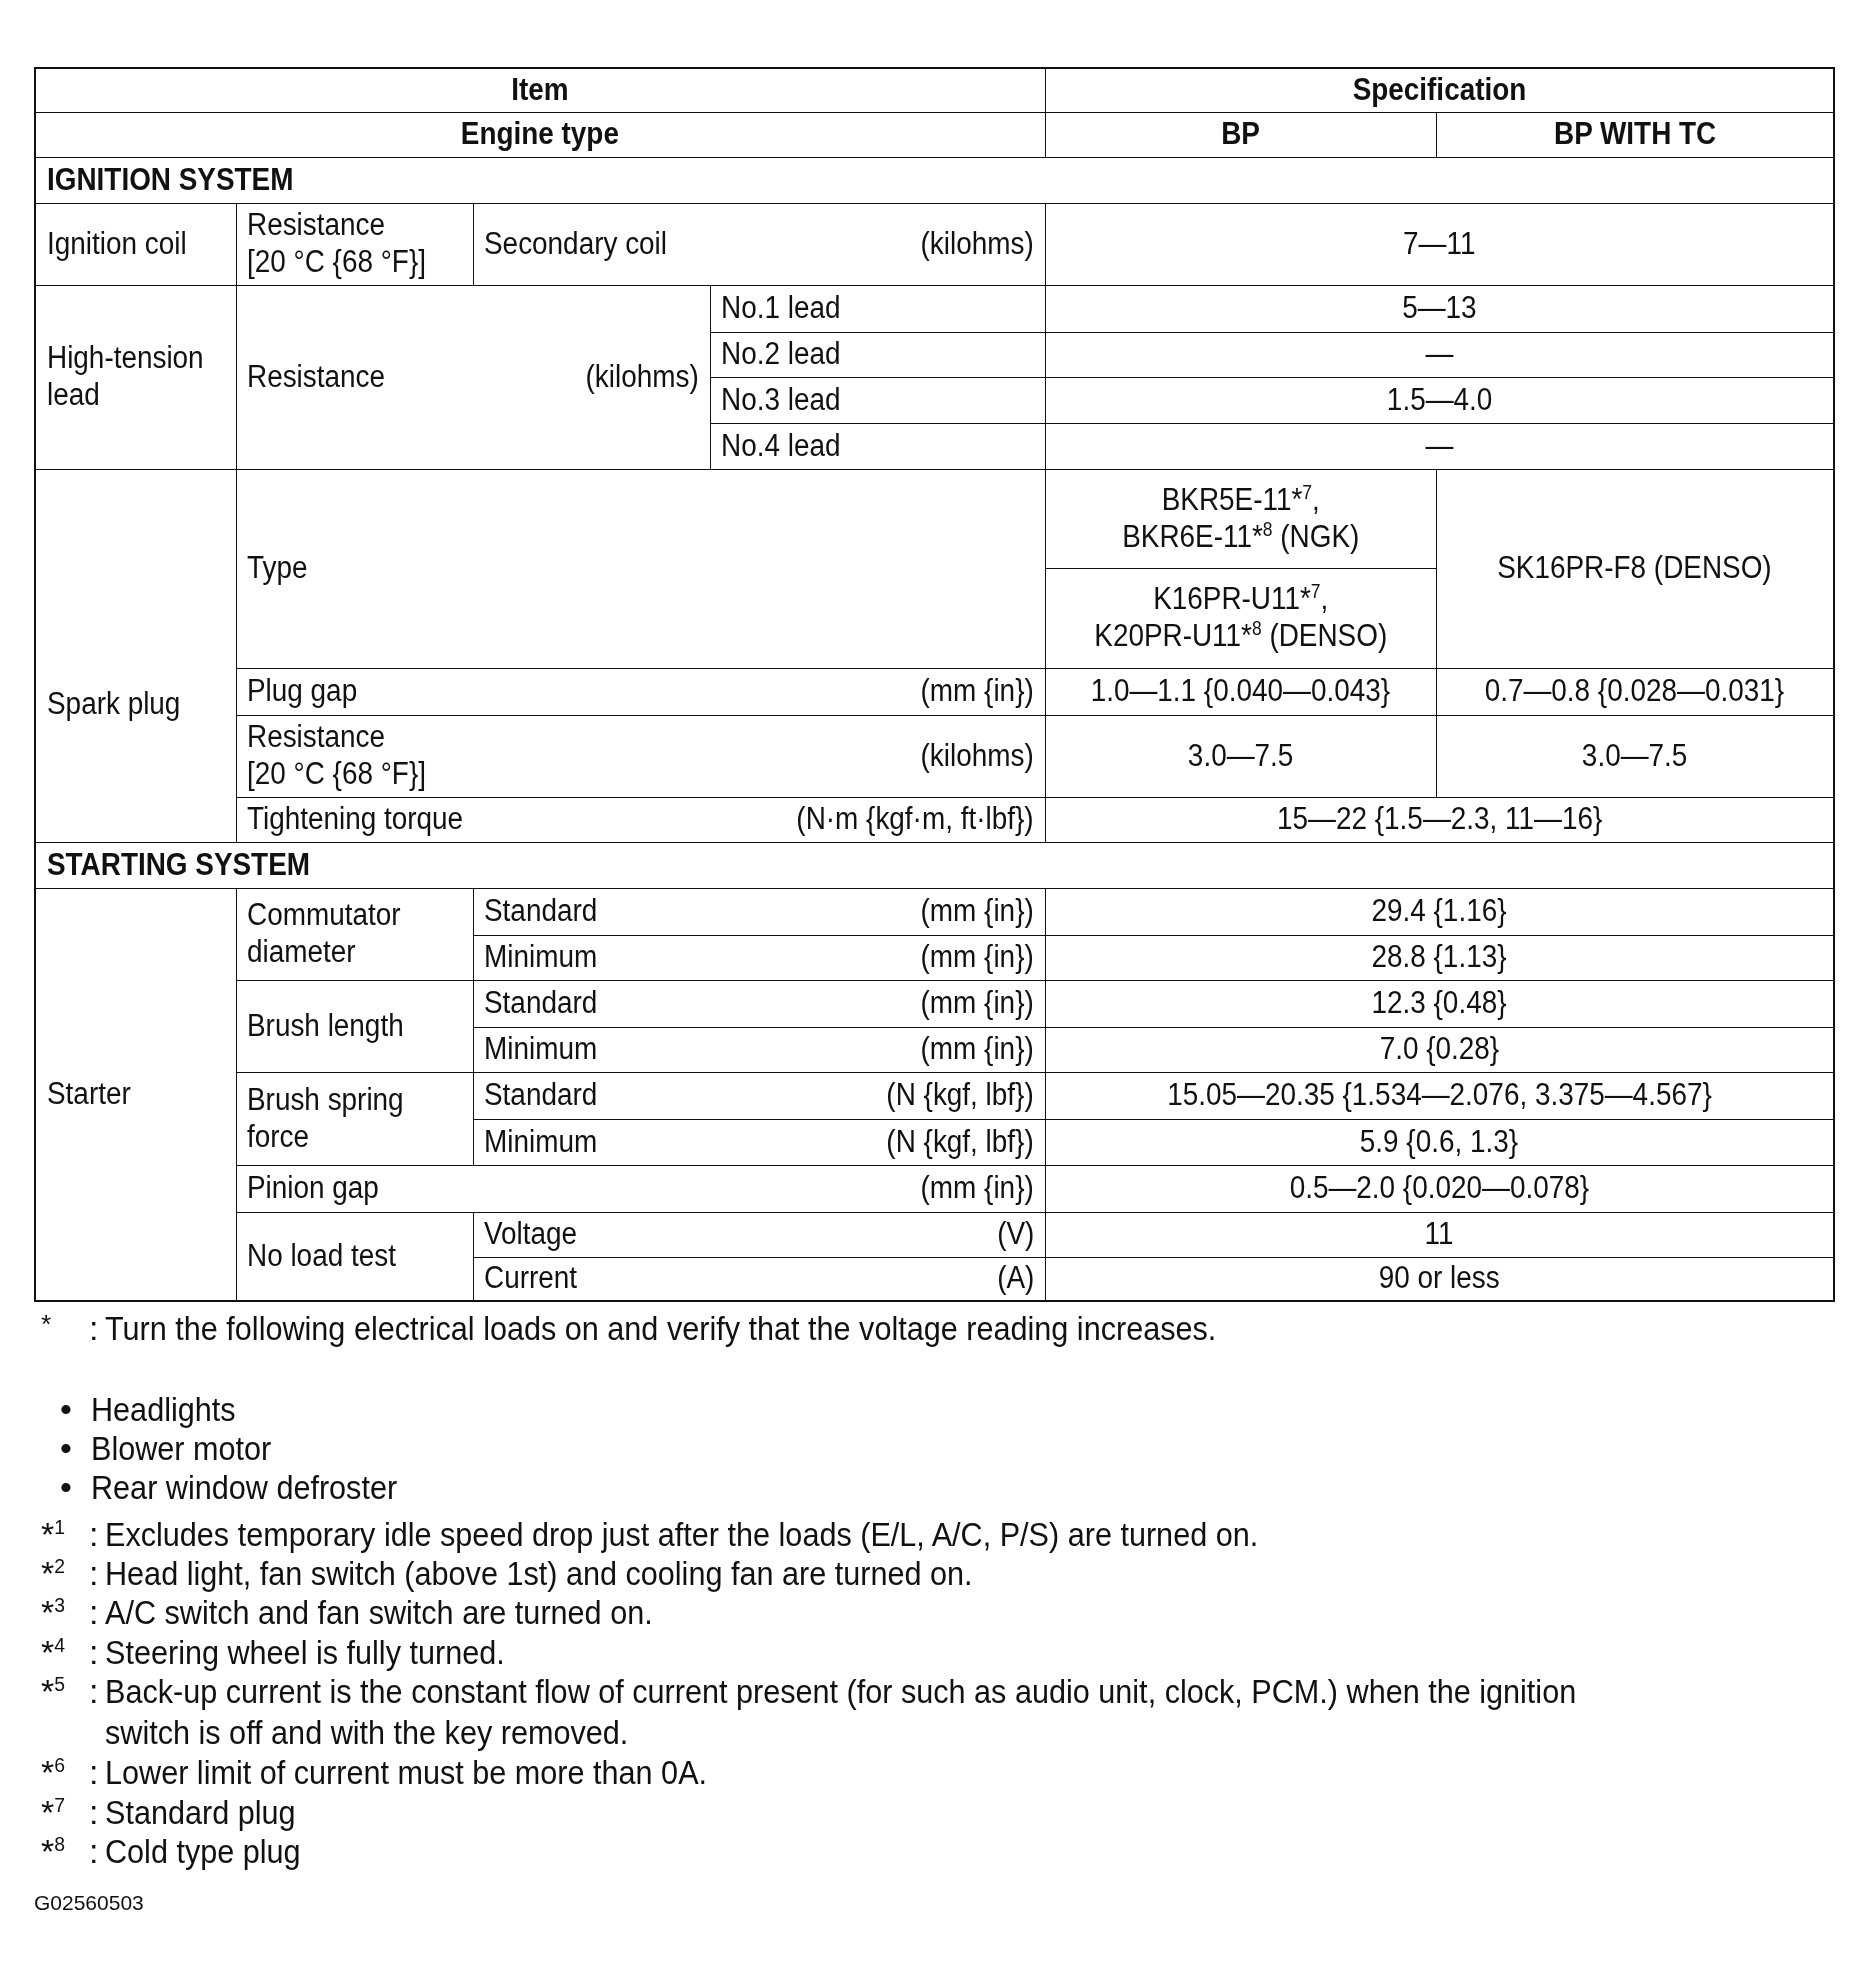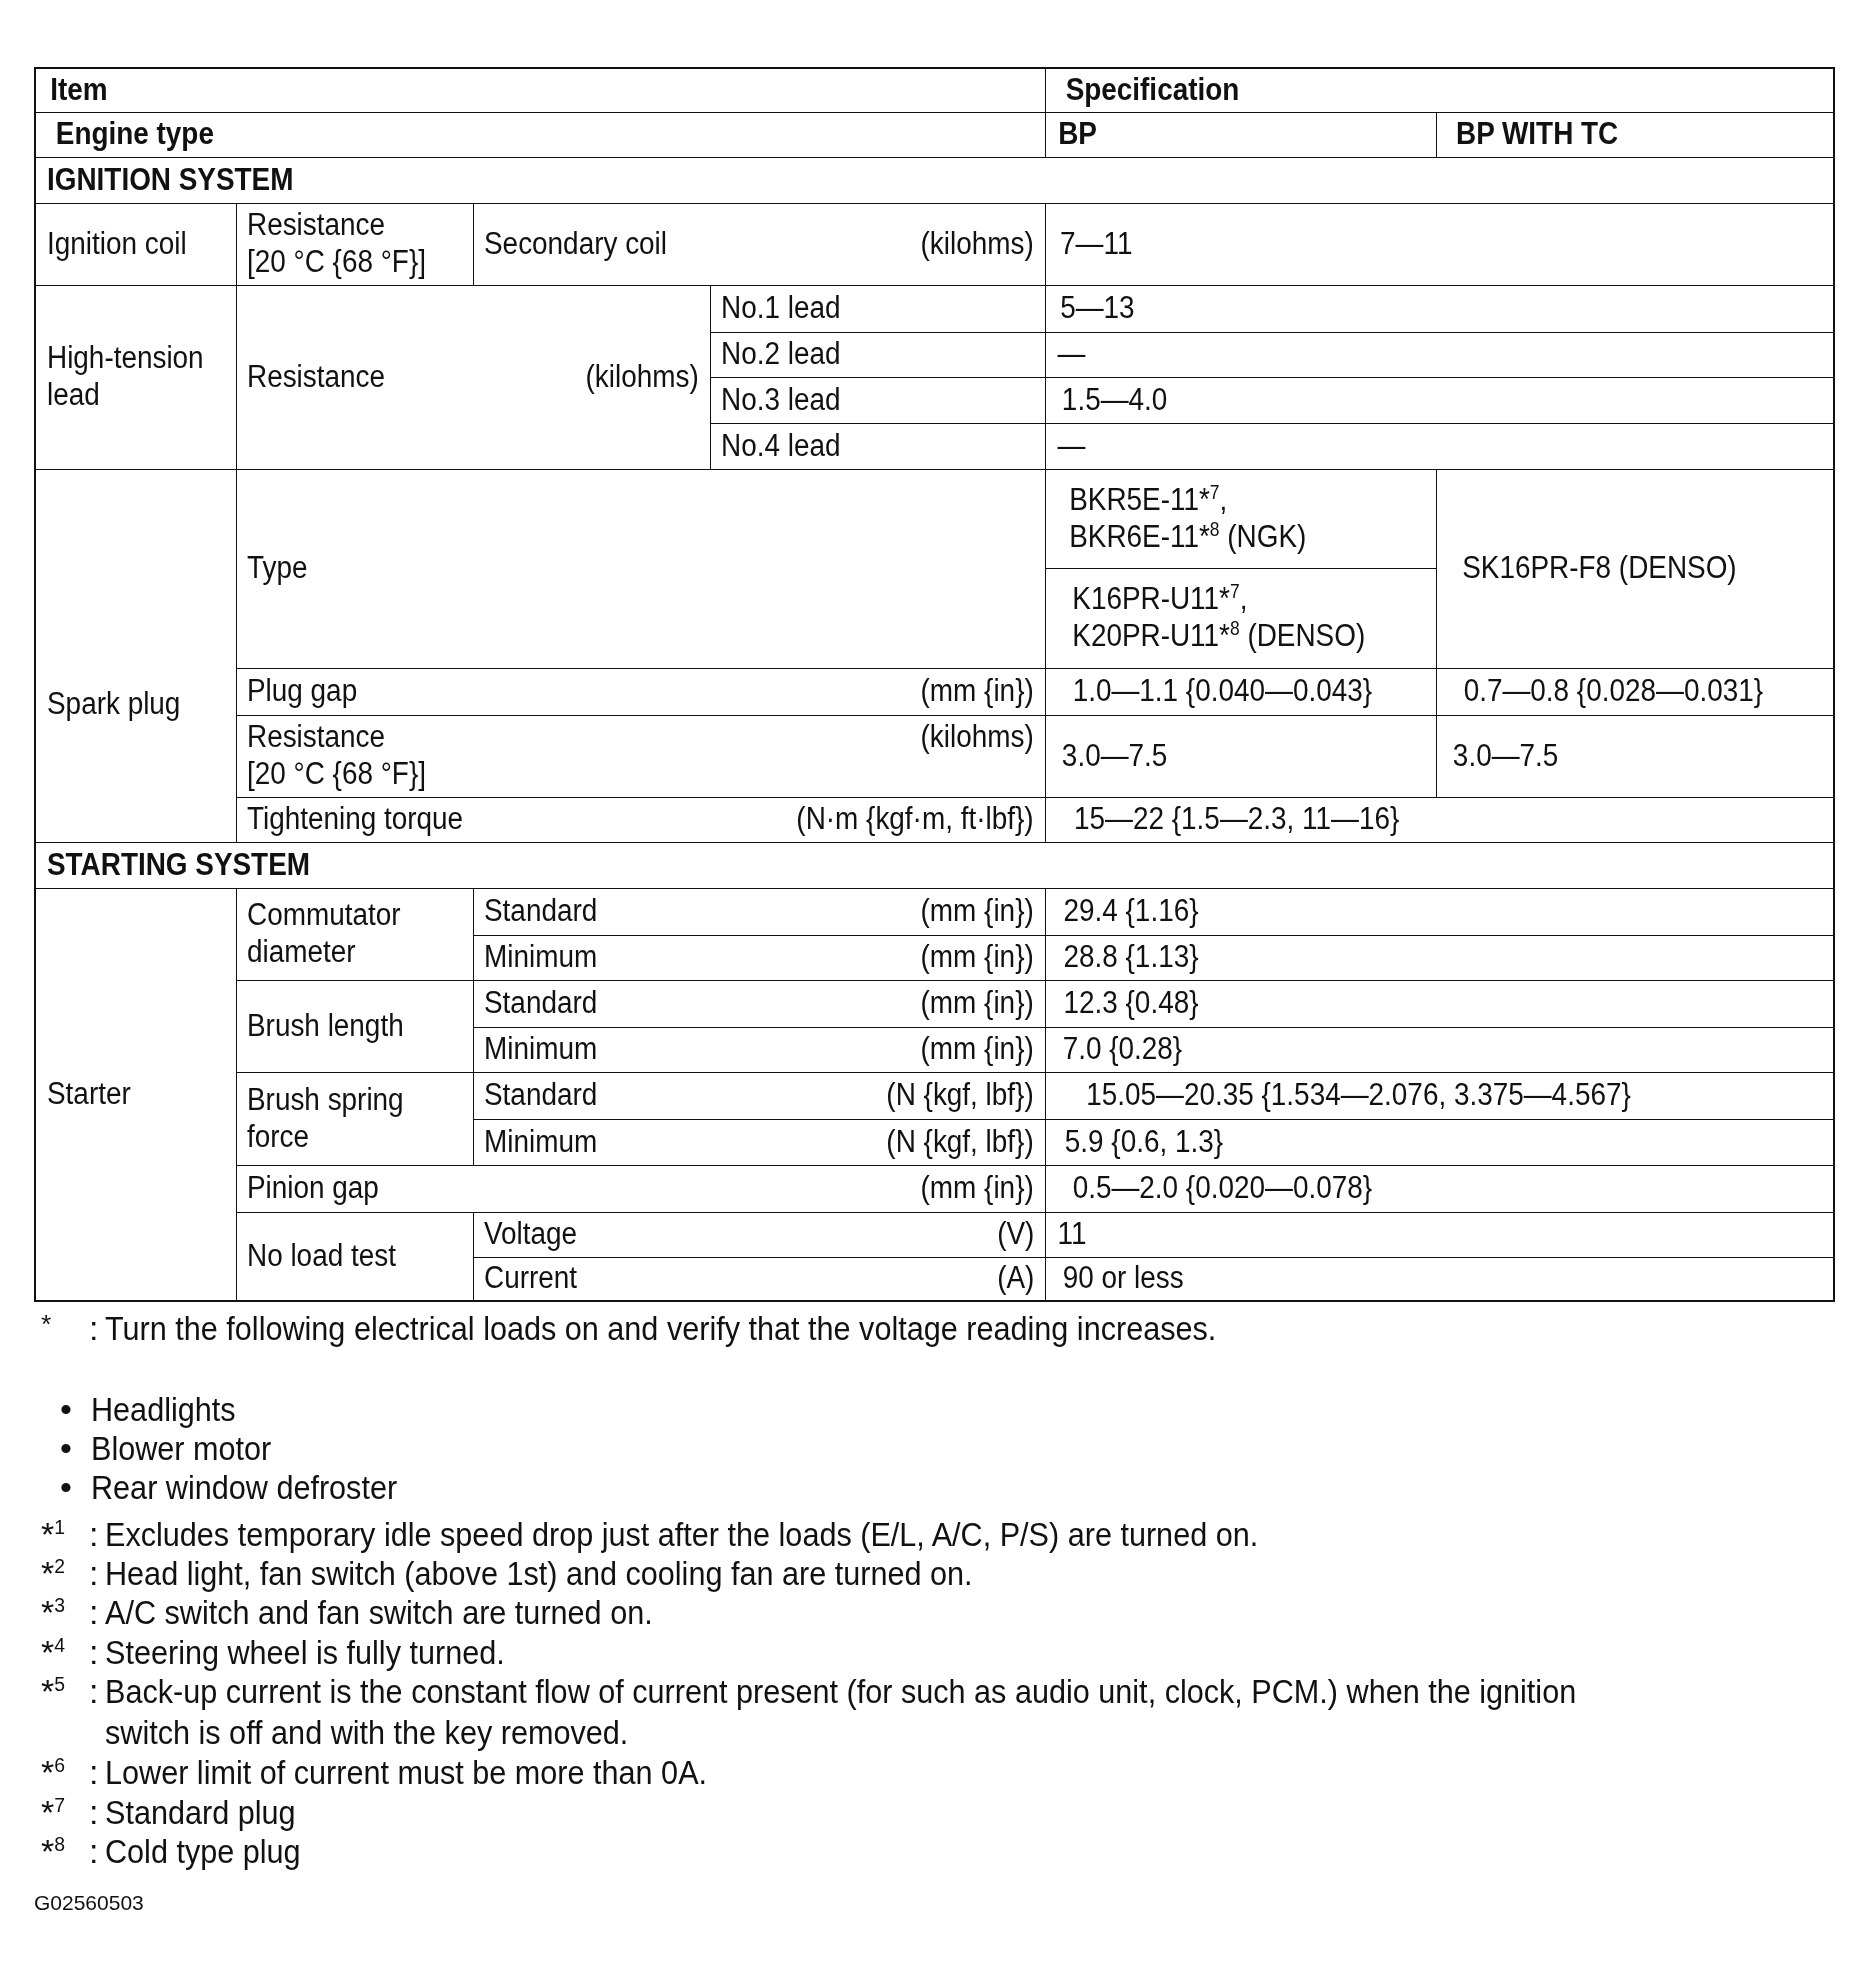--- a/index.html
+++ b/index.html
@@ -3,25 +3,25 @@
 <meta charset="utf-8">
 <style>
   html, body { margin:0; padding:0; background:#ffffff; }
   body { width:1867px; height:1977px; position:relative; overflow:hidden;
          font-family:"Liberation Sans", sans-serif; color:#111111; }
   table.spec { position:absolute; left:34px; top:67px; border-collapse:collapse;
                table-layout:fixed; width:1800px; }
   table.spec td { border:1.8px solid #111111; padding:0 10.6px; font-size:31px; line-height:1.18;
                   vertical-align:middle; overflow:hidden; white-space:nowrap; }
   table.spec { border:2.6px solid #111111; }
-  .c { }
+  .c { text-align:center; }
   .b { font-weight:bold; }
   .narrow { display:inline-block; transform:scaleX(0.9); transform-origin:left center; }
   .narrowc { display:inline-block; transform:scaleX(0.9); transform-origin:center center; }
-  .flex { display:flex; justify-content:space-between; align-items:flex-start; }
+  .flex { display:flex; justify-content:space-between; align-items:center; }
   sup { font-size:19.4px; line-height:0; vertical-align:super; }
   .notes { position:absolute; left:0; top:0; font-size:34px; }
   .note { position:absolute; white-space:nowrap; }
   .note .mk { position:absolute; left:0; }
   .note .colon { position:absolute; left:48px; }
   .note .txt { position:absolute; left:64px; display:inline-block; transform:scaleX(0.9); transform-origin:left top; }
   .bullet { position:absolute; white-space:nowrap; }
   .bullet .dot { position:absolute; left:0; }
   .bullet .txt { position:absolute; left:31px; display:inline-block; transform:scaleX(0.9); transform-origin:left top; }
   .code { position:absolute; left:34px; top:1891px; font-size:21px; }

